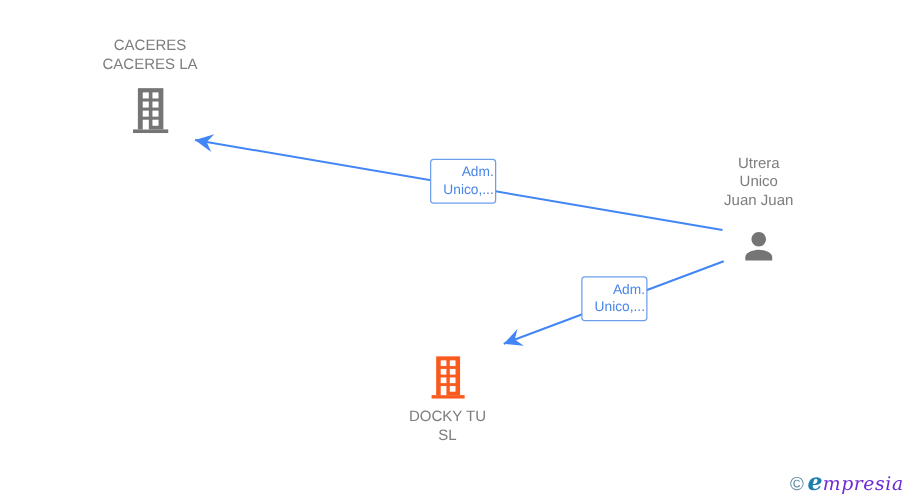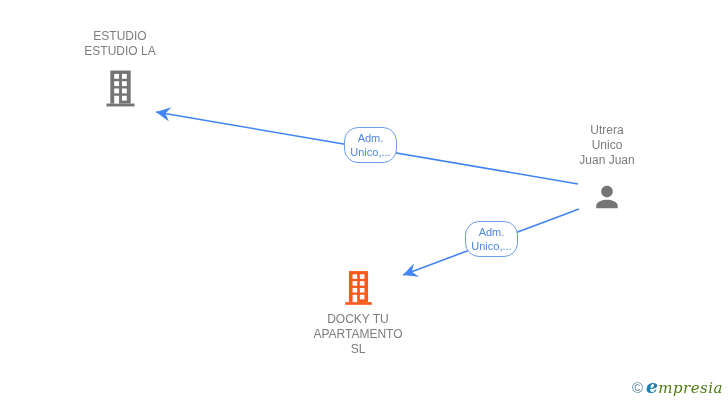--- a/index.html
+++ b/index.html
@@ -10,55 +10,55 @@
   svg.edges{position:absolute;left:0;top:0;width:728px;height:400px;}
   .edge-line{stroke:#4285f4;stroke-width:1.6;fill:none;}
 
   .node{position:absolute;display:flex;flex-direction:column;align-items:center;
     text-align:center;color:#7d7d7d;font-size:12px;line-height:15px;cursor:pointer;}
   .node .nline{white-space:pre;}
   .node-estudio{left:45px;top:29px;width:150px;}
   .node-estudio .icon{margin-top:10px;}
   .node-utrera{left:548px;top:123px;width:118px;}
   .node-utrera .icon{margin-top:12px;}
-  .node-docky{left:288px;top:269px;width:140px;}
+  .node-docky{left:288px;top:283px;width:140px;}
   .node-docky .icon{margin-bottom:6px;}
 
   .edge-label{
     position:absolute;width:53px;box-sizing:border-box;background:#fff;
-    border:1.6px solid #6d9eeb;border-radius:14px;color:#4a86e8;
-    font-size:11px;line-height:14px;text-align:center;padding:3px 1px;cursor:pointer;
+    border:1.6px solid #6d9eeb;border-radius:3px;color:#4a86e8;
+    font-size:11px;line-height:14px;text-align:right;padding:3px 1px;cursor:pointer;
   }
   .edge-label-1{left:344px;top:127px;}
   .edge-label-2{left:465px;top:221px;}
 
   .brand{position:absolute;right:5px;bottom:3px;font-family:"DejaVu Serif",serif;
     font-style:italic;white-space:nowrap;}
   .brand .copy{color:#5b87a0;font-size:15px;font-style:normal;font-family:"Liberation Sans",sans-serif;}
   .brand .brand-e{color:#1d7fb0;font-size:19px;font-weight:bold;margin-left:3px;}
-  .brand .brand-rest{color:#4d7c0f;font-size:15px;letter-spacing:0.5px;}
+  .brand .brand-rest{color:#6d28d9;font-size:15px;letter-spacing:0.5px;}
 </style>
 </head>
 <body>
 
 <div class="canvas">
 
   <svg class="edges">
     <defs>
       <marker id="arrowhead" markerWidth="11" markerHeight="10" refX="9.5" refY="4.5" orient="auto">
         <path d="M0.5,0 L9.5,4.5 L0.5,9 L3.6,4.5 z" fill="#4285f4"></path>
       </marker>
     </defs>
     <line class="edge-line" x1="578" y1="184" x2="156" y2="112" marker-end="url(#arrowhead)"></line>
     <line class="edge-line" x1="579" y1="209" x2="403" y2="275" marker-end="url(#arrowhead)"></line>
   </svg>
 
   <div class="node node-estudio">
-    <div class="nline">ESTUDIO</div>
-    <div class="nline">ESTUDIO LA</div>
+    <div class="nline">CACERES</div>
+    <div class="nline">CACERES LA</div>
     <svg class="icon" width="33" height="38" viewBox="0 0 34 38">
       <rect x="6.5" y="1" width="21" height="34" fill="#757575"></rect>
       <rect x="2.5" y="35" width="29" height="3" fill="#757575"></rect>
       <rect x="10.5" y="4.5" width="5" height="5" fill="#ffffff"></rect>
       <rect x="18.5" y="4.5" width="5" height="5" fill="#ffffff"></rect>
       <rect x="10.5" y="12" width="5" height="5" fill="#ffffff"></rect>
       <rect x="18.5" y="12" width="5" height="5" fill="#ffffff"></rect>
       <rect x="10.5" y="19.5" width="5" height="5" fill="#ffffff"></rect>
       <rect x="18.5" y="19.5" width="5" height="5" fill="#ffffff"></rect>
       <rect x="10.5" y="27" width="5" height="8" fill="#ffffff"></rect>
@@ -82,21 +82,20 @@
       <rect x="10.5" y="4.5" width="5" height="5" fill="#ffffff"></rect>
       <rect x="18.5" y="4.5" width="5" height="5" fill="#ffffff"></rect>
       <rect x="10.5" y="12" width="5" height="5" fill="#ffffff"></rect>
       <rect x="18.5" y="12" width="5" height="5" fill="#ffffff"></rect>
       <rect x="10.5" y="19.5" width="5" height="5" fill="#ffffff"></rect>
       <rect x="18.5" y="19.5" width="5" height="5" fill="#ffffff"></rect>
       <rect x="10.5" y="27" width="5" height="8" fill="#ffffff"></rect>
       <rect x="18.5" y="27" width="5" height="5" fill="#ffffff"></rect>
     </svg>
     <div class="nline">DOCKY TU</div>
-    <div class="nline">APARTAMENTO</div>
     <div class="nline">SL</div>
   </div>
 
   <div class="edge-label edge-label-1">
     <div>Adm.</div>
     <div>Unico,...</div>
   </div>
   <div class="edge-label edge-label-2">
     <div>Adm.</div>
     <div>Unico,...</div>

